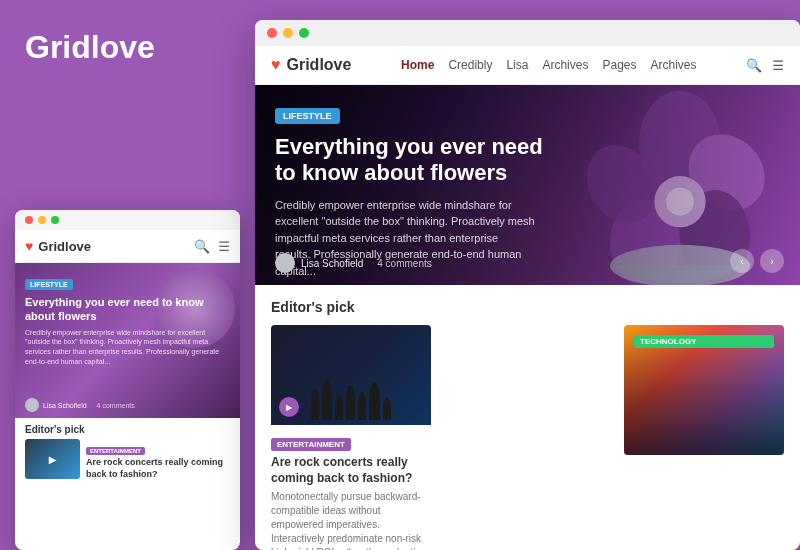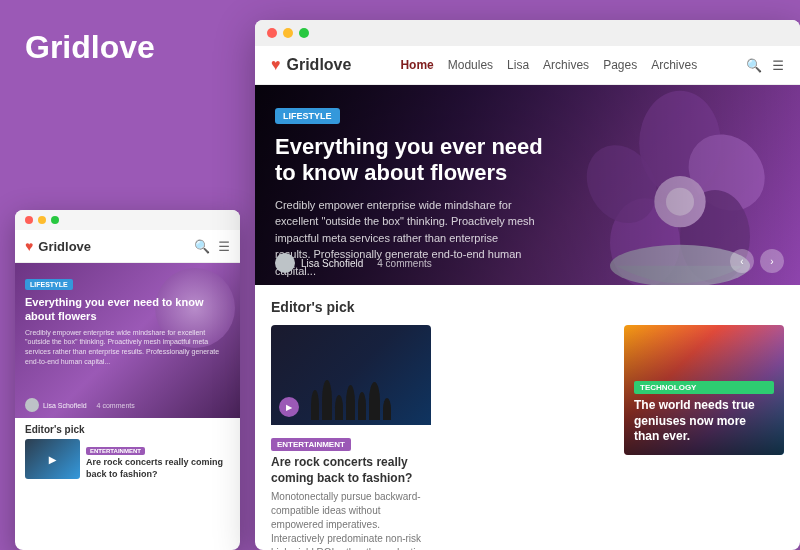--- a/index.html
+++ b/index.html
@@ -422,21 +422,21 @@
     .overlay-bg {
       position: absolute;
       inset: 0;
     }
     .overlay-text {
       position: absolute;
       inset: 0;
       padding: 10px;
       display: flex;
       flex-direction: column;
-      justify-content: flex-end;
+      justify-content: flex-start;
       background: linear-gradient(to top, rgba(0,0,0,0.7), transparent);
     }
     .overlay-tag {
       font-size: 8px;
       font-weight: 700;
       padding: 2px 6px;
       border-radius: 2px;
       color: white;
       display: inline-block;
       margin-bottom: 4px;
@@ -541,21 +541,21 @@
     <div class="main-dot main-dot-green"></div>
   </div>
 
   <div class="main-nav">
     <div class="main-nav-logo">
       <span class="nav-heart">♥</span>
       <span>Gridlove</span>
     </div>
     <div class="main-nav-links">
       <span class="nav-link nav-link-active">Home</span>
-      <span class="nav-link">Modules</span>
+      <span class="nav-link">Credibly</span>
       <span class="nav-link">Lisa</span>
       <span class="nav-link">Archives</span>
       <span class="nav-link">Pages</span>
       <span class="nav-link">Archives</span>
     </div>
     <div class="nav-icons">
       <span class="nav-icon">🔍</span>
       <span class="nav-icon">☰</span>
     </div>
   </div>
@@ -619,19 +619,18 @@
           
         </div>
       </div>
 
       <div></div>
 
       <div class="editor-card-overlay">
         <div class="overlay-bg einstein-bg"></div>
         <div class="overlay-text">
           <span class="overlay-tag tag-technology" style="background:#2ecc71;">TECHNOLOGY</span>
-          <div class="overlay-title">The world needs true geniuses now more than ever.</div>
         </div>
       </div>
     </div>
   </div>
 
 </div>
 
 </body></html>

